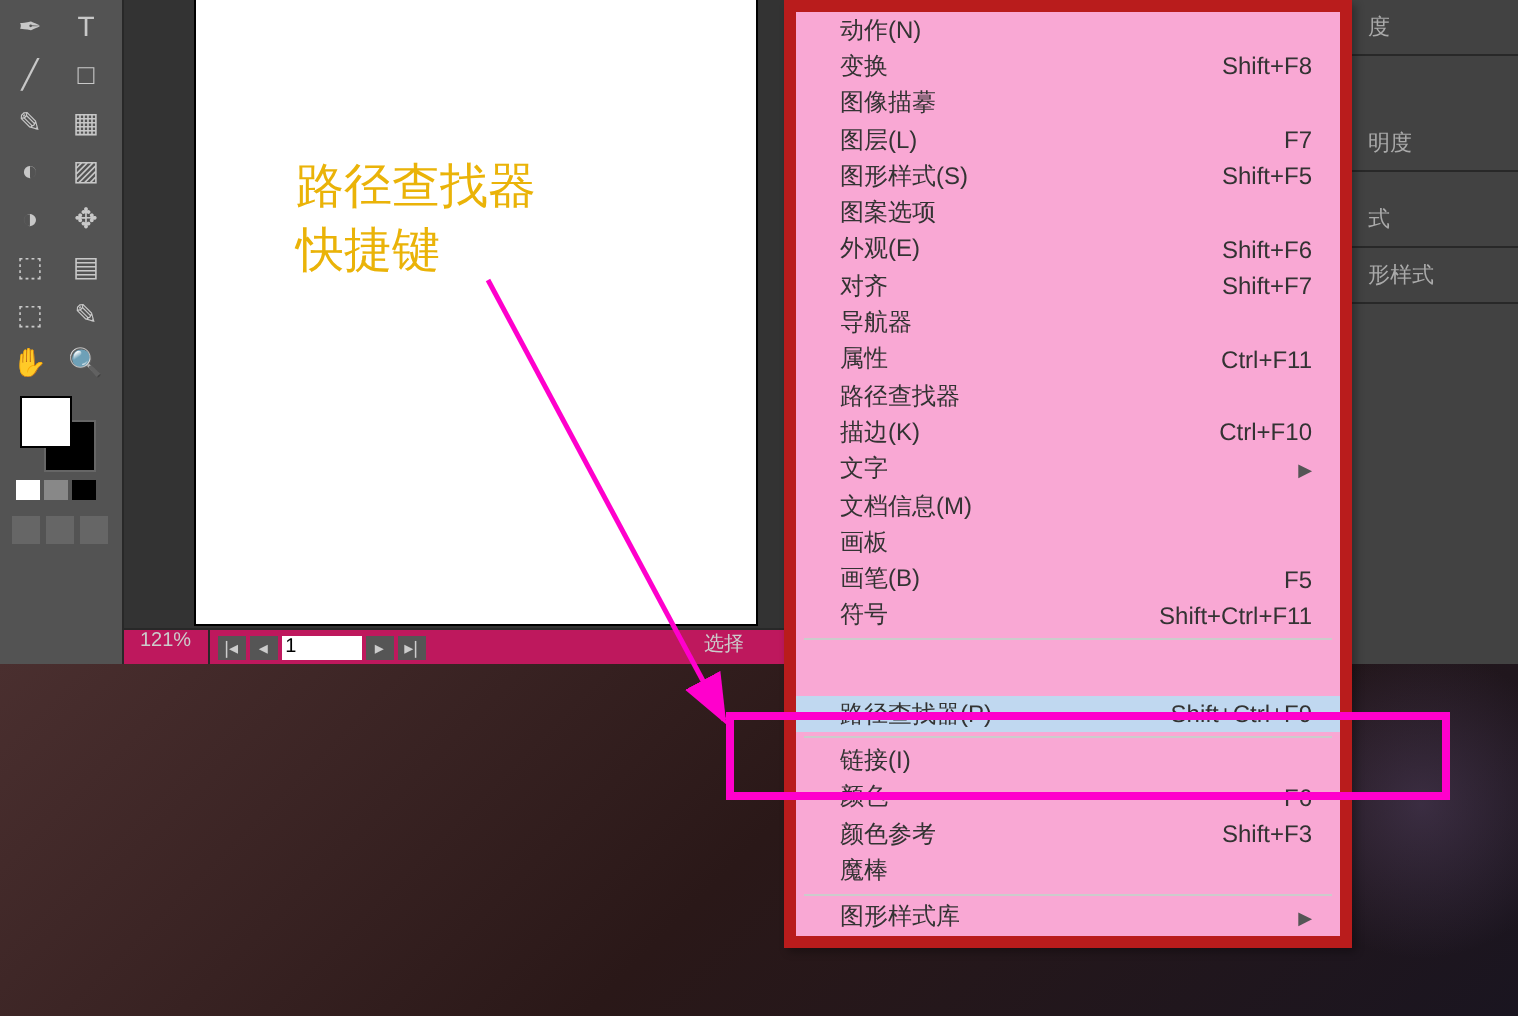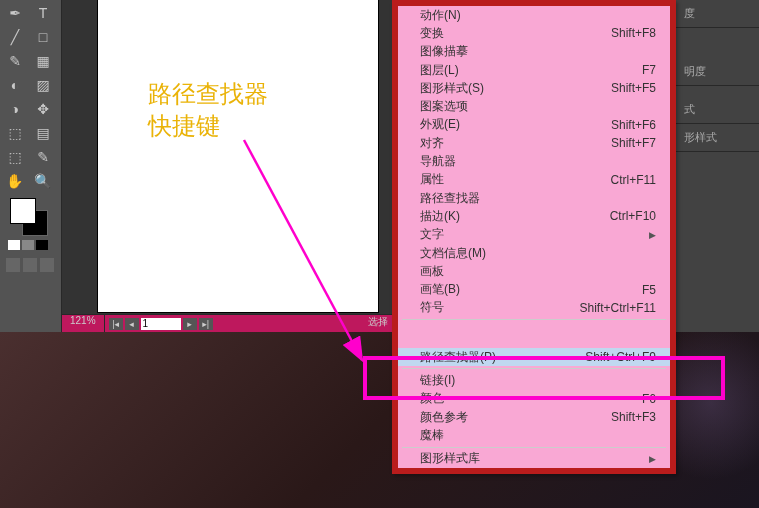--- a/index.html
+++ b/index.html
@@ -20,21 +20,21 @@
 .bicon { width: 14px; height: 14px; background: #666; }
 
 .canvas-area { position: absolute; left: 62px; top: 0; width: 330px; height: 332px; background: #333; }
 .artboard { position: absolute; left: 36px; top: 0; width: 280px; height: 312px; background: #fff; box-shadow: 0 0 0 1px #000; }
 
 .status-bar { position: absolute; left: 62px; top: 314px; right: 367px; height: 18px; background: #be185d; display: flex; font-size: 10px; color: #ccc; border-top: 1px solid #282828; }
 .zoom { padding: 0 8px; border-right: 1px solid #282828; }
 .nav-controls { display: flex; align-items: center; gap: 2px; padding: 0 4px; }
 .nav-btn { width: 14px; height: 12px; background: #555; color: #ccc; text-align: center; font-size: 9px; line-height: 12px; }
 .page-input { width: 40px; height: 12px; background: #fff; color: #000; font-size: 10px; padding: 0 2px; }
-.sel-text { margin-left: auto; padding-right: 4px; }
+.sel-text { margin-left: auto; padding-right: 20px; }
 
 .context-menu { position: absolute; left: 392px; top: 0; width: 284px; background: #f9a8d4; border: 6px solid #b91c1c; box-shadow: 2px 2px 4px rgba(0,0,0,0.3); font-size: 12px; color: #333; }
 .menu-item { display: flex; justify-content: space-between; padding: 2px 14px 2px 22px; height: 18.3px; align-items: center; cursor: pointer; }
 .menu-item.highlighted { background: #c0d8f0; margin-top: 28px; }
 .menu-item .arrow { font-size: 9px; color: #555; }
 .menu-sep { height: 1px; background: #ccc; margin: 2px 4px; }
 
 .highlight-box { position: absolute; left: 363px; top: 356px; width: 362px; height: 44px; border: 4px solid #ff00cc; pointer-events: none; }
 
 .annotation { position: absolute; left: 148px; top: 78px; color: #eab308; font-size: 24px; font-weight: normal; line-height: 32px; pointer-events: none; }

